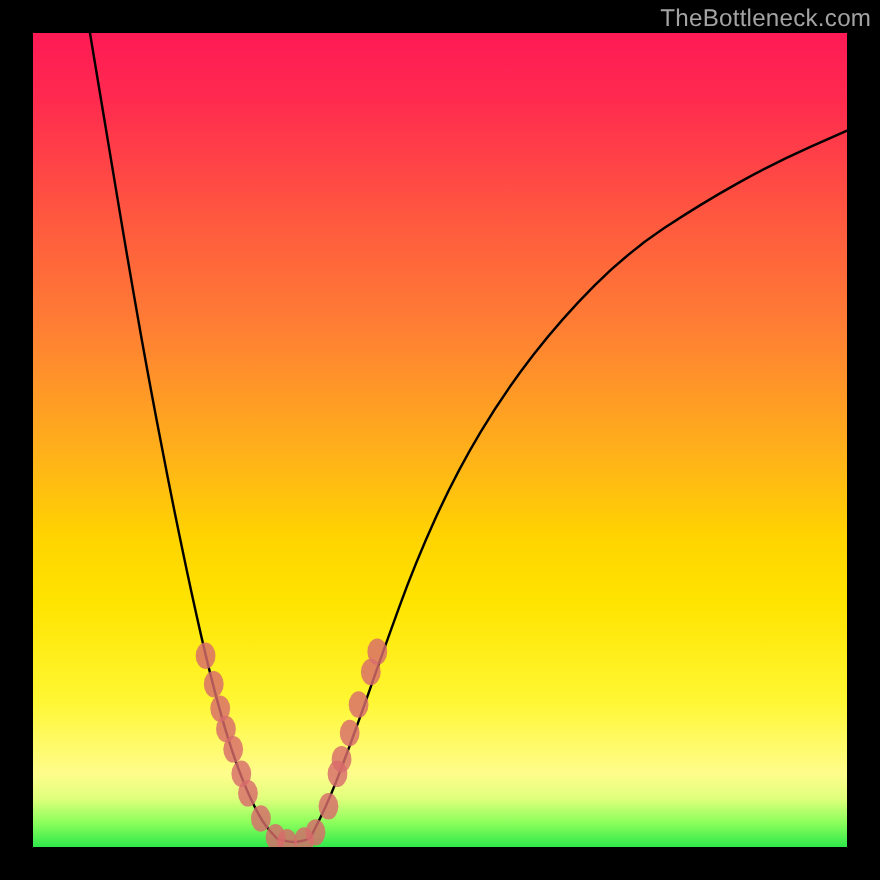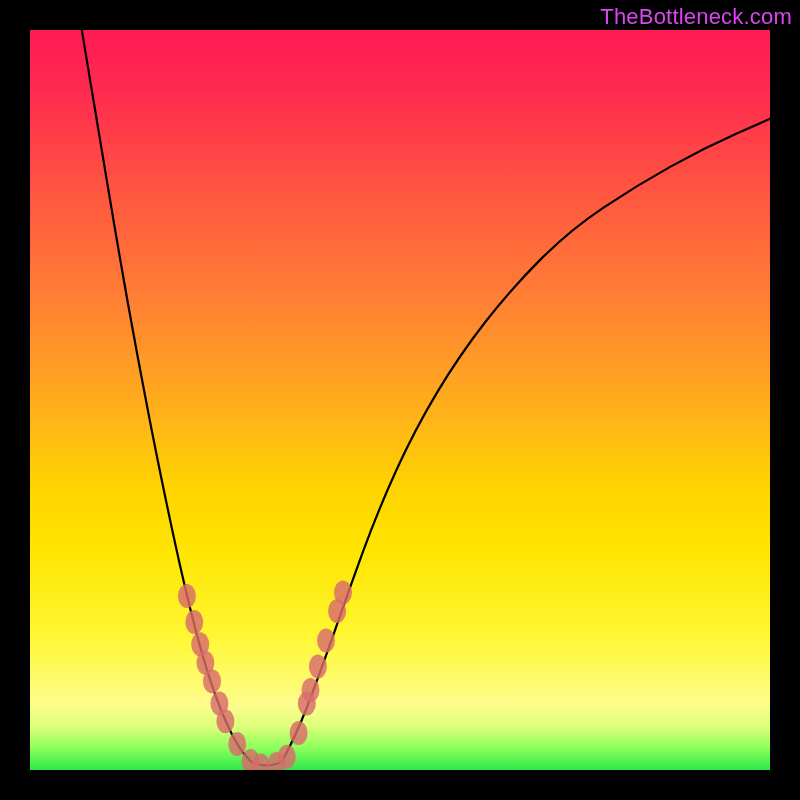--- a/index.html
+++ b/index.html
@@ -37,21 +37,21 @@
       #fffd8c 91%,
       #e0ff7c 94%,
       #8cff5c 97%,
       #2fe84a 100%
     );
   }
   .watermark {
     position: absolute;
     top: 4px;
     right: 8px;
-    color: #d946ef;
+    color: #a3a3a3;
     font-size: 22px;
     font-weight: 500;
     letter-spacing: 0.2px;
     user-select: none;
   }
   svg.curve {
     position: absolute;
     left: 0;
     top: 0;
     width: 740px;

